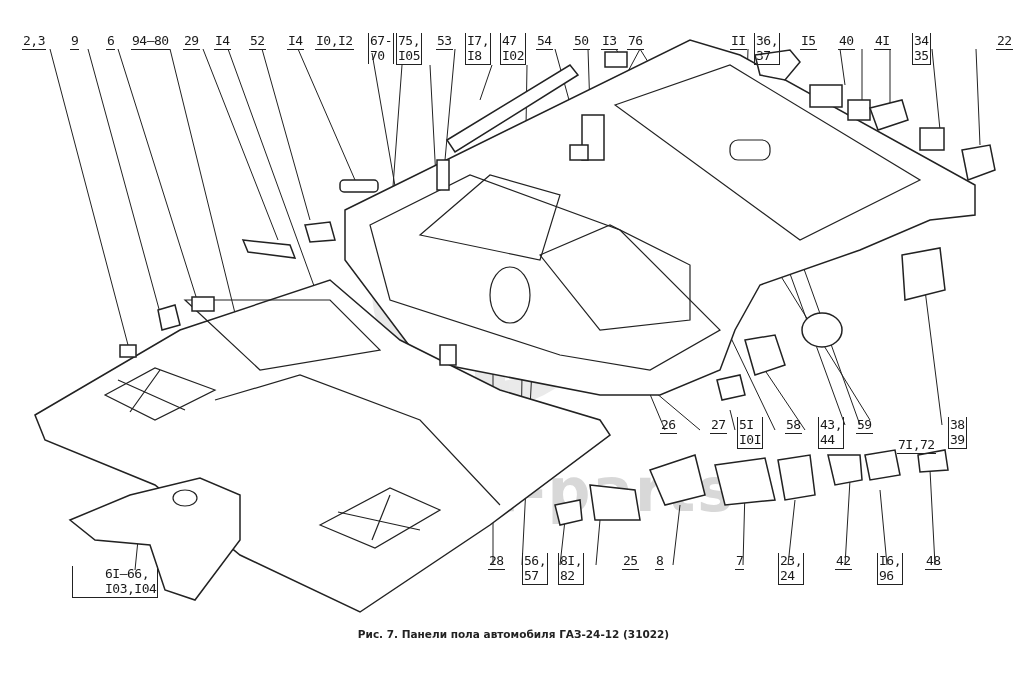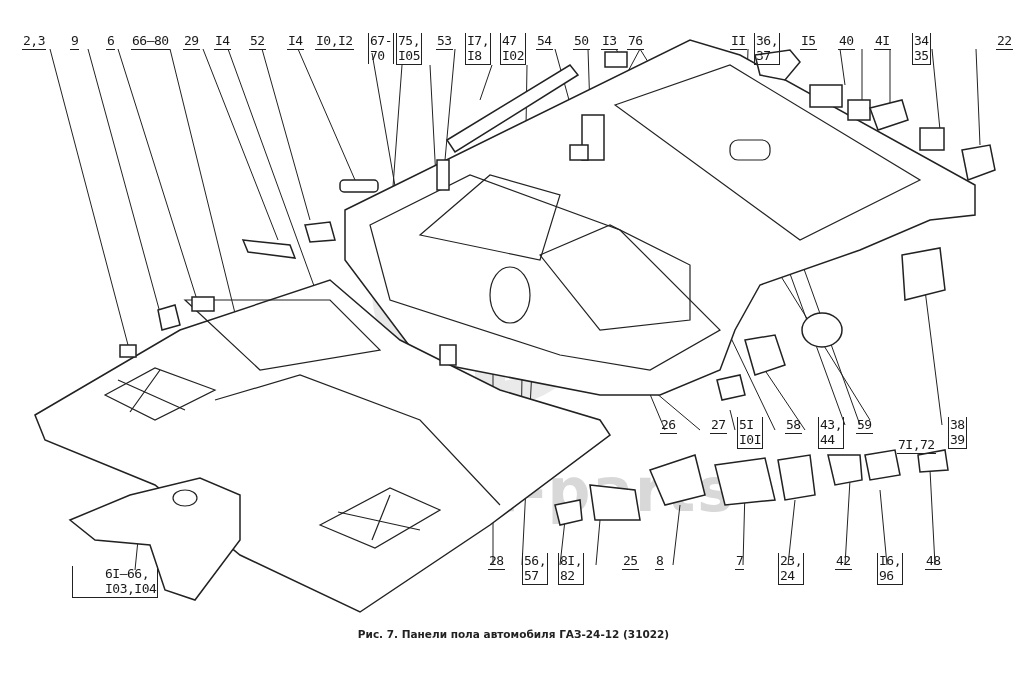--- a/index.html
+++ b/index.html
@@ -135,21 +135,21 @@
       <path d="M778 460 L810 455 L815 495 L785 500 Z"></path>
       <path d="M828 455 L860 455 L862 480 L835 485 Z"></path>
       <path d="M865 455 L895 450 L900 475 L870 480 Z"></path>
       <path d="M918 455 L945 450 L948 470 L920 472 Z"></path>
     </g>
   </svg>
 
   <div class="lbl" style="left:22px;top:33px;">2,3</div>
   <div class="lbl" style="left:70px;top:33px;">9</div>
   <div class="lbl" style="left:106px;top:33px;">6</div>
-  <div class="lbl" style="left:131px;top:33px;">66–80</div>
+  <div class="lbl" style="left:131px;top:33px;">94–80</div>
   <div class="lbl" style="left:183px;top:33px;">29</div>
   <div class="lbl" style="left:214px;top:33px;">I4</div>
   <div class="lbl" style="left:249px;top:33px;">52</div>
   <div class="lbl" style="left:287px;top:33px;">I4</div>
   <div class="lbl" style="left:315px;top:33px;">I0,I2</div>
 
   <div class="lbl box" style="left:368px;top:33px;border-bottom:none;">
     <span>67-</span>
     <span class="l2">70</span>
   </div>

